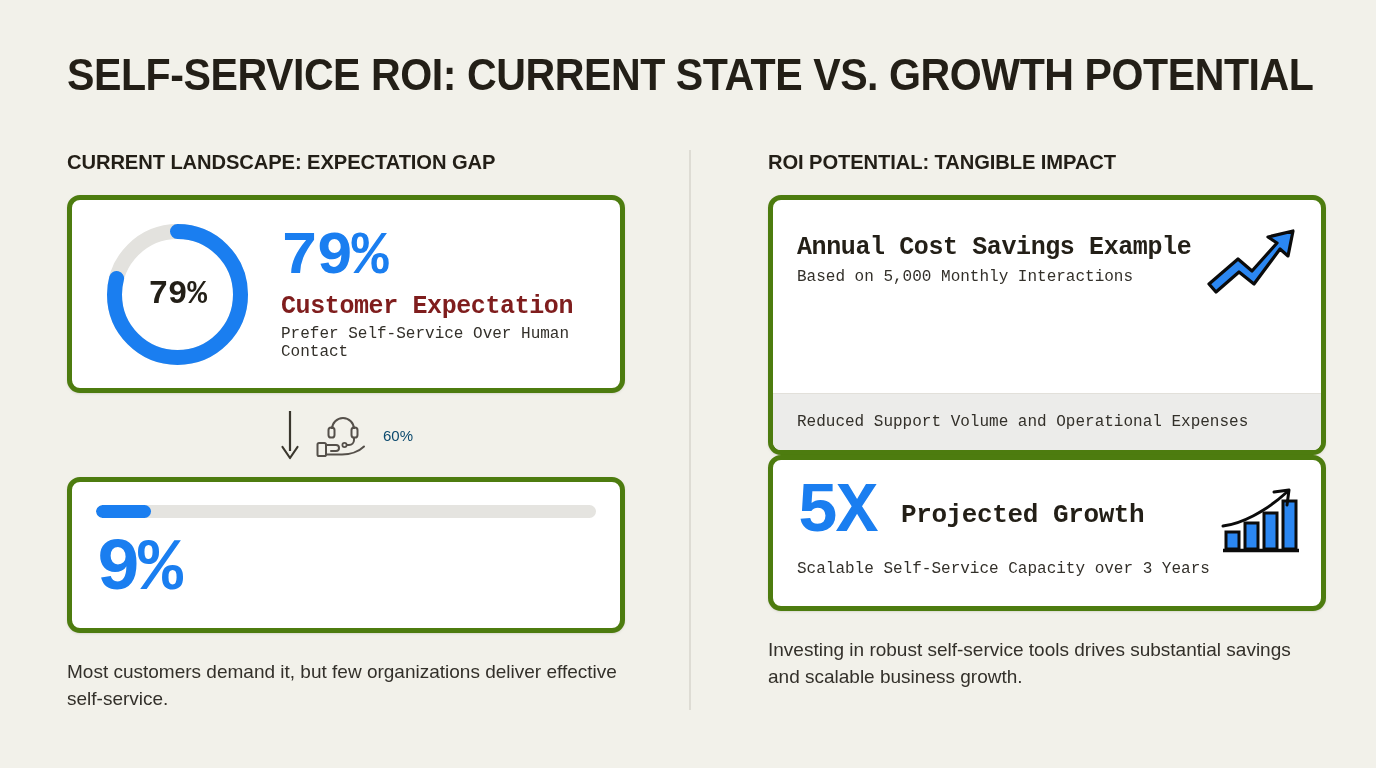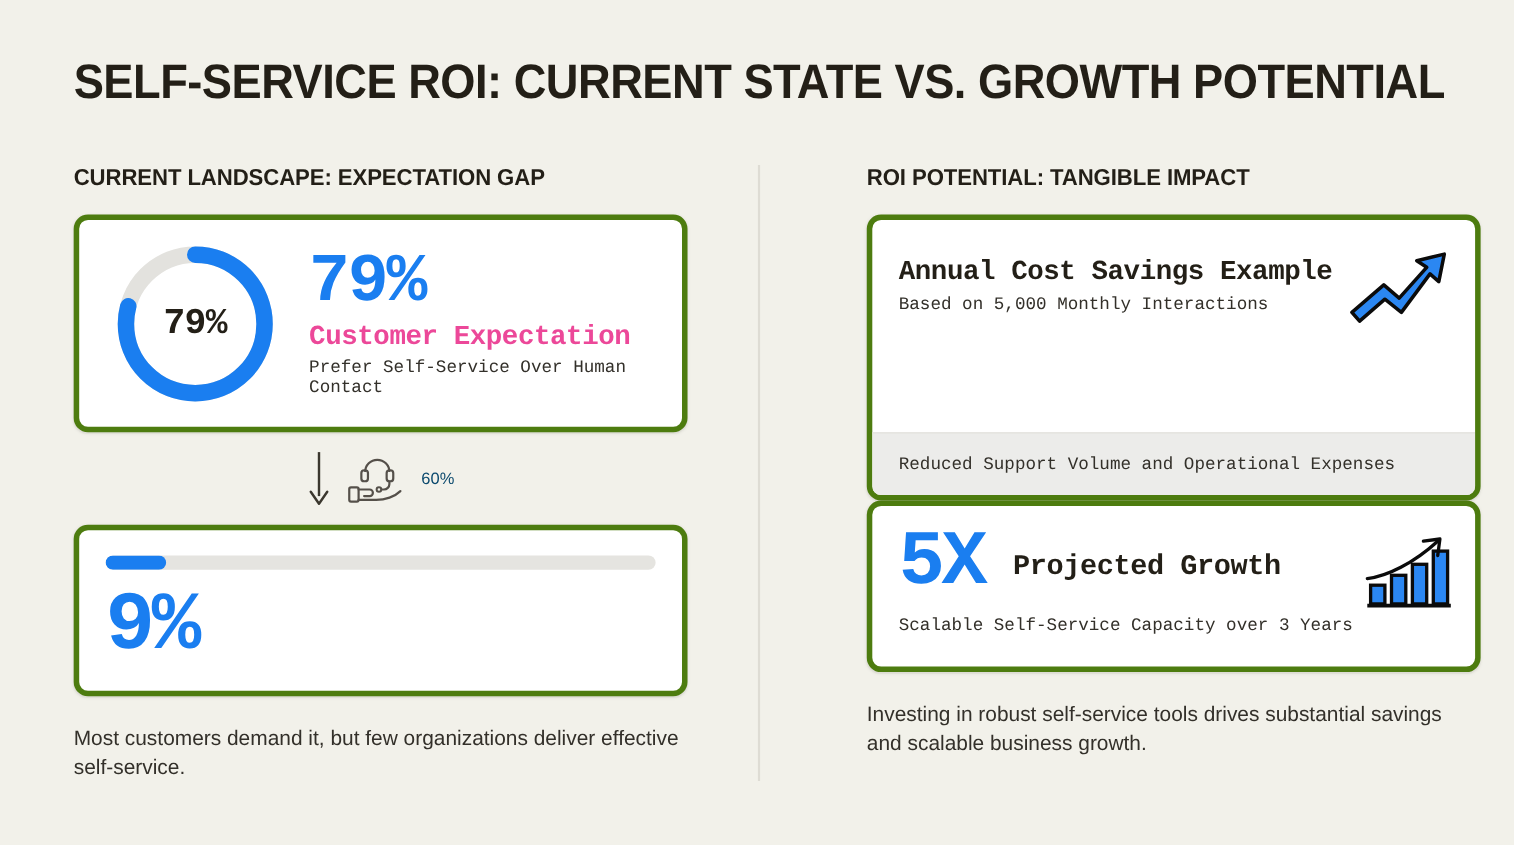--- a/index.html
+++ b/index.html
@@ -16,21 +16,21 @@
   #main-title{
     position:absolute; left:67px; top:50px; width:1250px;
     font-size:44px; font-weight:bold; letter-spacing:-0.5px;
     color:#231f17; white-space:nowrap;
     transform:scaleX(0.935); transform-origin:left center;
   }
 
   
   .column{ position:absolute; top:150px; }
   #left-column{ left:67px;  width:558px; }
-  #right-column{ left:788px; width:558px; }
+  #right-column{ left:768px; width:558px; }
 
   .column-heading{
     font-size:21px; font-weight:bold; color:#231f17;
     letter-spacing:-0.1px; white-space:nowrap;
     transform:scaleX(0.96); transform-origin:left center;
     margin-bottom:21px;
   }
 
   #divider{
     position:absolute; left:689px; top:150px;
@@ -54,21 +54,21 @@
   #donut-center{
     position:absolute; inset:0; display:flex; align-items:center; justify-content:center;
     font-size:33px; font-weight:bold; color:#231f17; letter-spacing:-0.5px;
   }
   #donut-text{ margin-left:26px; }
   #donut-big{
     font-size:62px; font-weight:bold; color:#1a7ef0;
     line-height:0.98; letter-spacing:-2px;
   }
   #donut-label{
-    font-size:25px; font-weight:bold; color:#ec4899;
+    font-size:25px; font-weight:bold; color:#7f1d1d;
     letter-spacing:-0.4px; margin-top:5px;
   }
   #donut-sub{ font-size:16px; color:#33302a; margin-top:4px; }
 
   
   #connector{
     display:flex; align-items:center; justify-content:center;
     gap:14px; height:84px;
   }
   #down-arrow{ display:block; }

